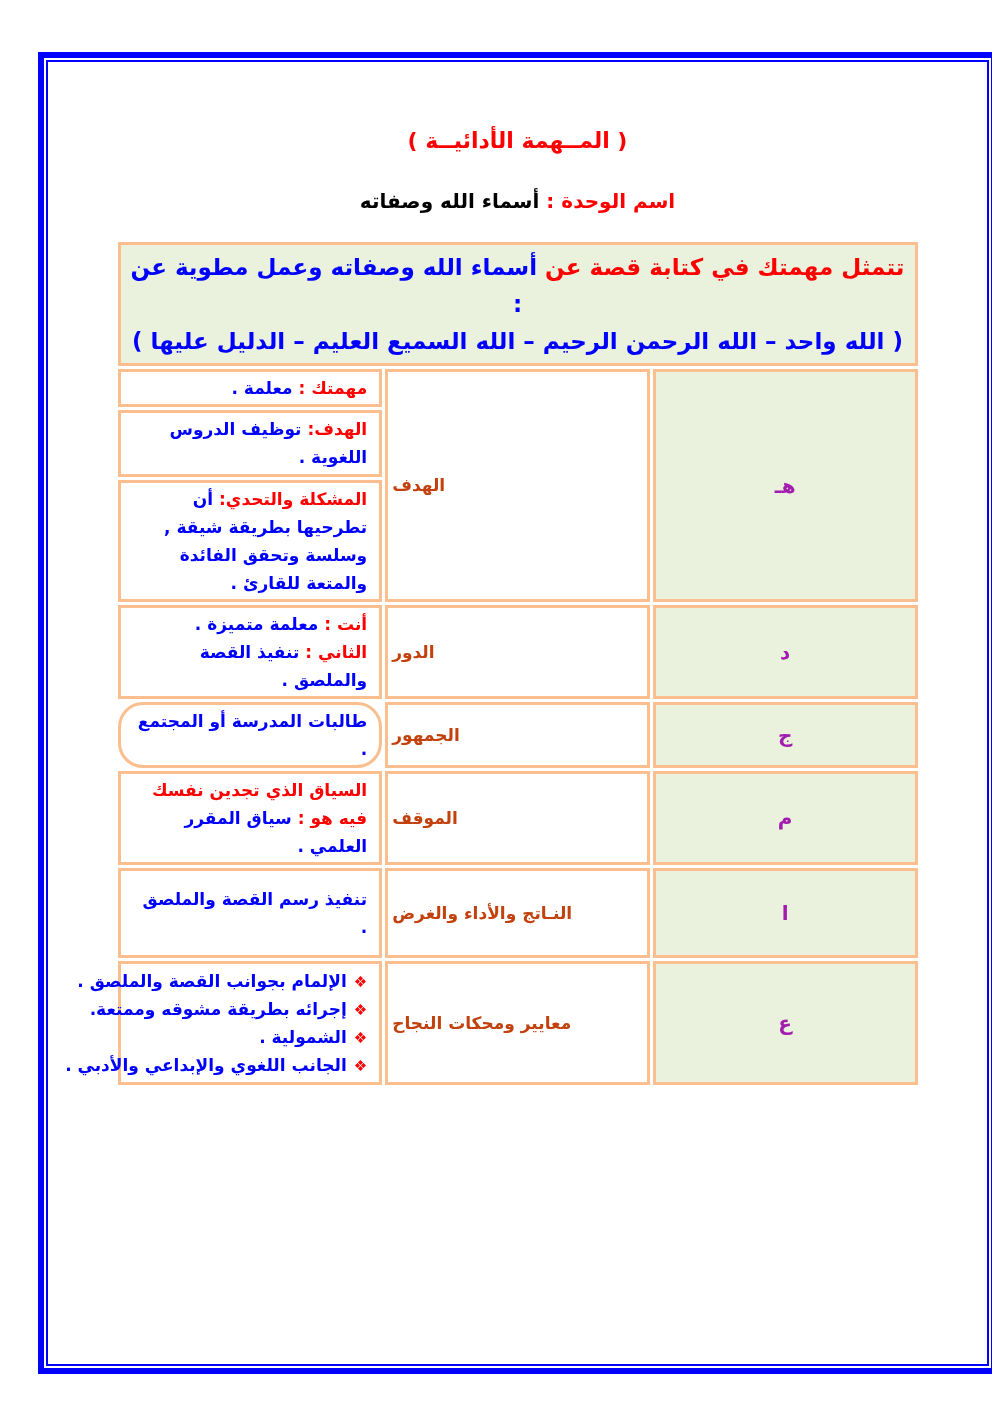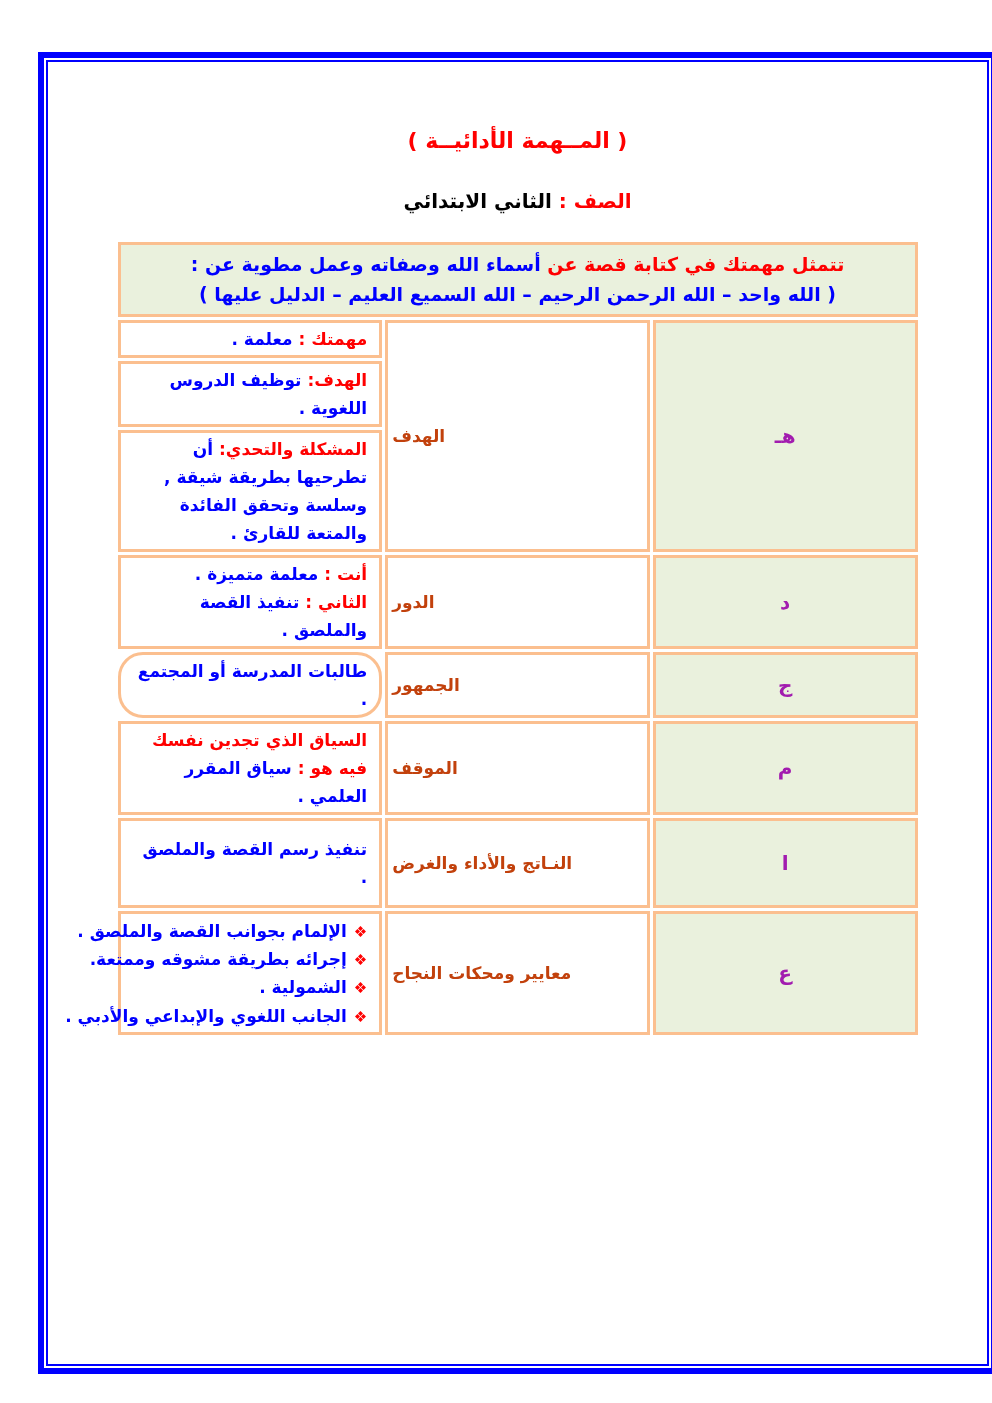--- a/index.html
+++ b/index.html
@@ -45,21 +45,21 @@
     table-layout: fixed;
   }
   .task-table td {
     border: 3px solid #fbbf8f;
     vertical-align: middle;
     background: #ffffff;
   }
   td.intro-cell {
     background: #eaf1dd;
     text-align: center;
-    font-size: 19px;
+    font-size: 23px;
     height: 68px;
     padding: 4px 10px;
     line-height: 1.6;
   }
   td.letter-cell {
     background: #eaf1dd;
     width: 46px;
     text-align: center;
     font-size: 20px;
     color: #a21caf;
@@ -95,25 +95,25 @@
   }
 </style>
 </head>
 <body>
 
 <div class="page-frame">
   <div class="page-frame-inner">
 
     <div class="doc-title">( المــهمة الأدائيــة )</div>
 
+    <div class="meta-line">
+      <span class="lbl">اسم الوحدة :</span>
+      <span class="val">أسماء الله وصفاته</span>
+    </div>
 
-    <div class="meta-line">
-      <span class="lbl">الصف :</span>
-      <span class="val">الثاني الابتدائي</span>
-    </div>
 
     <table class="task-table">
 
       <tbody>
           <tr>
         <td class="intro-cell" colspan="3">
           <div>
             <span class="red">تتمثل مهمتك في كتابة قصة عن</span>
             <span class="blue">أسماء الله وصفاته  وعمل مطوية عن :</span>
           </div>

